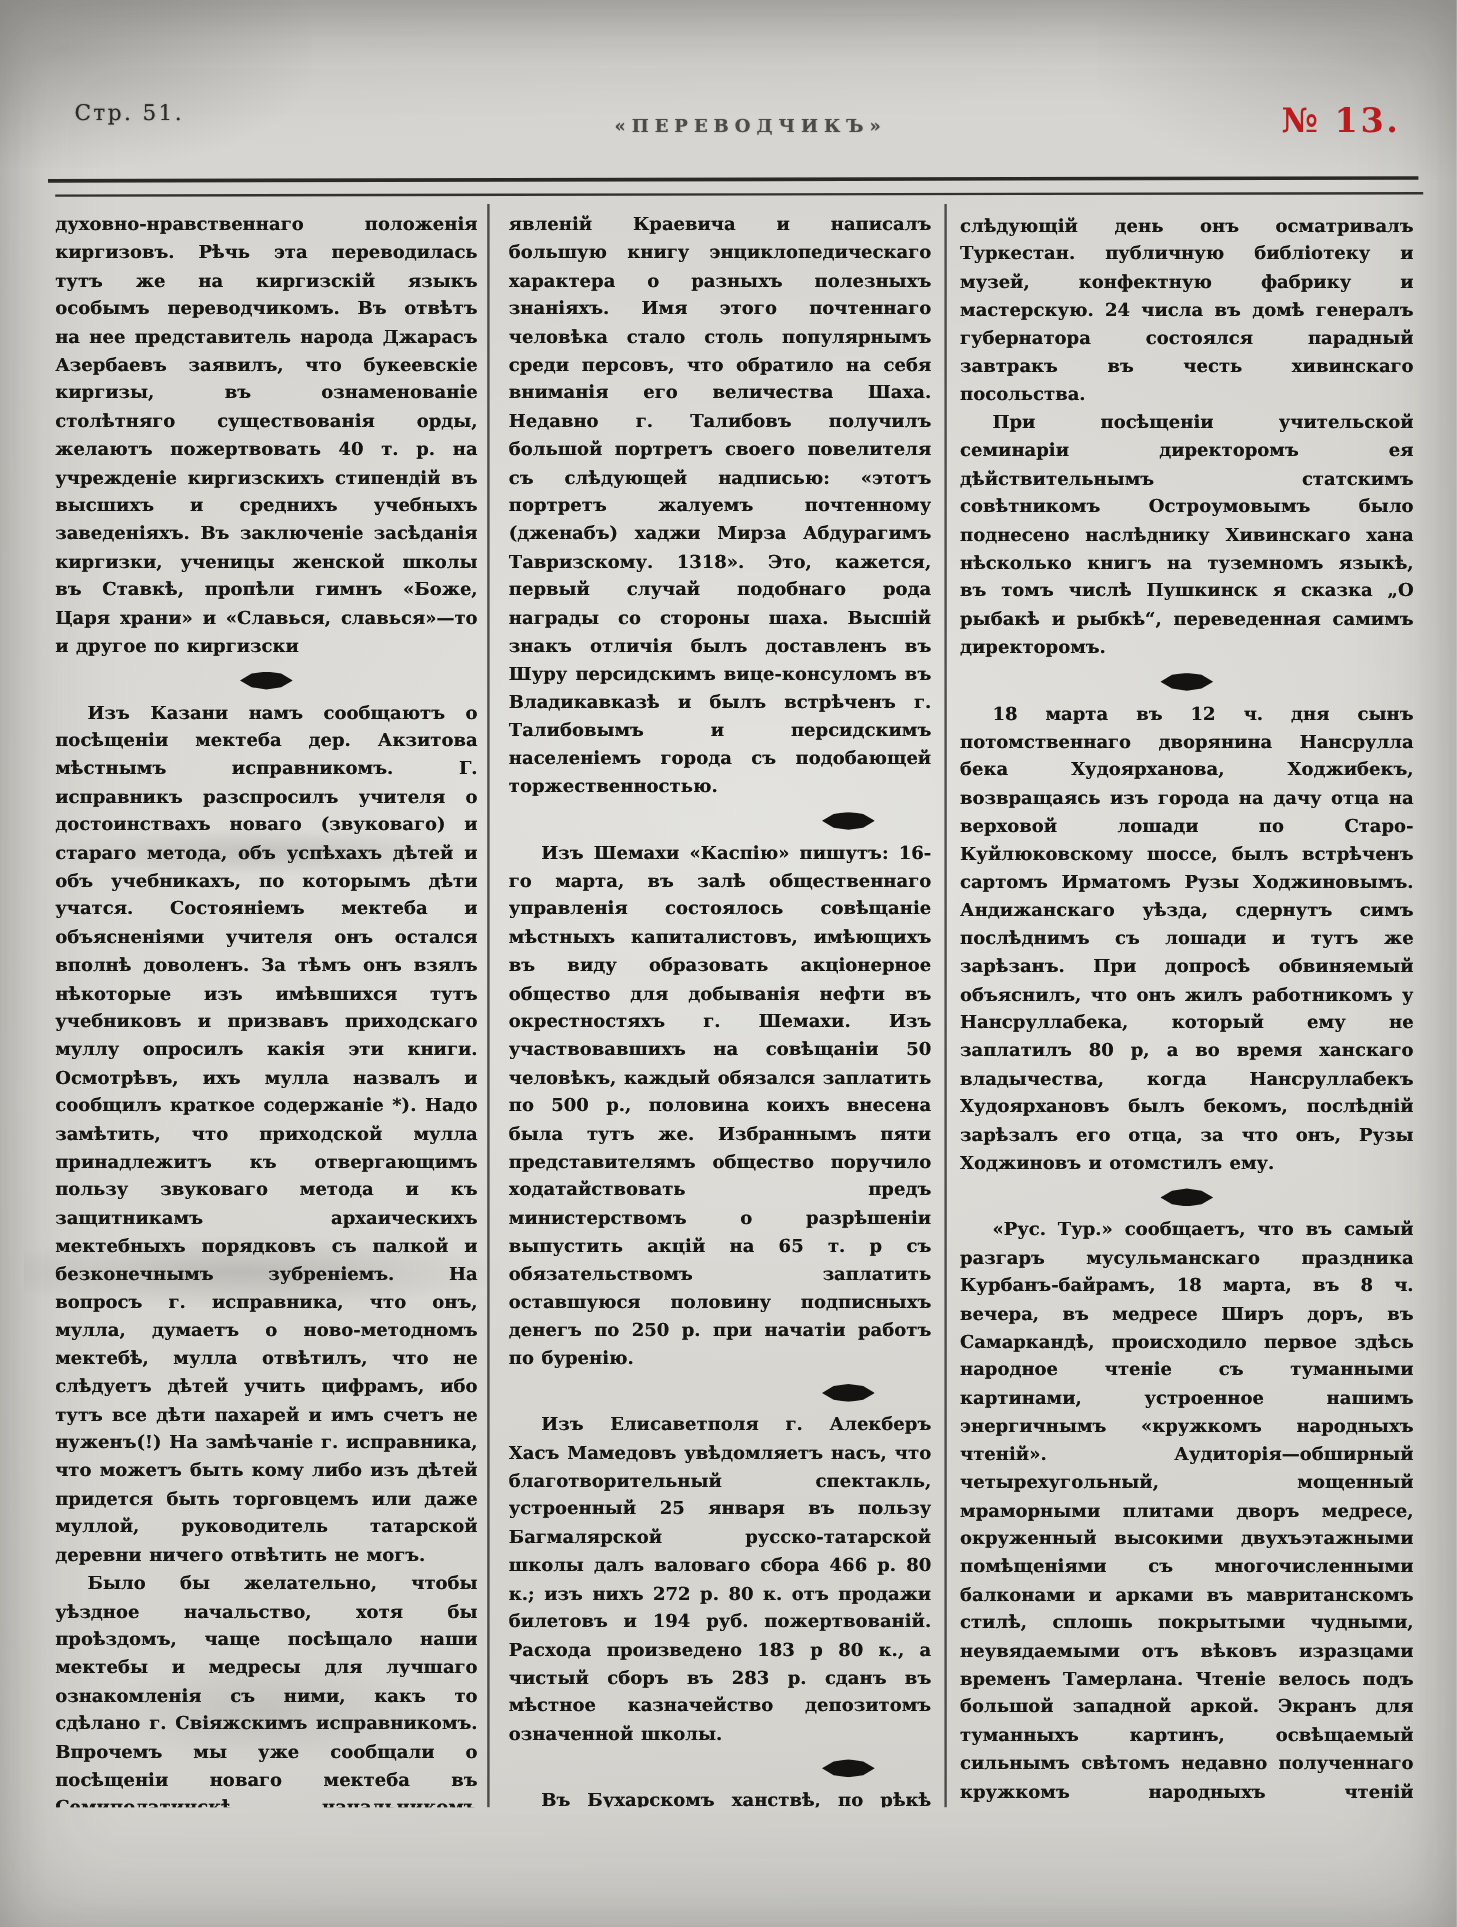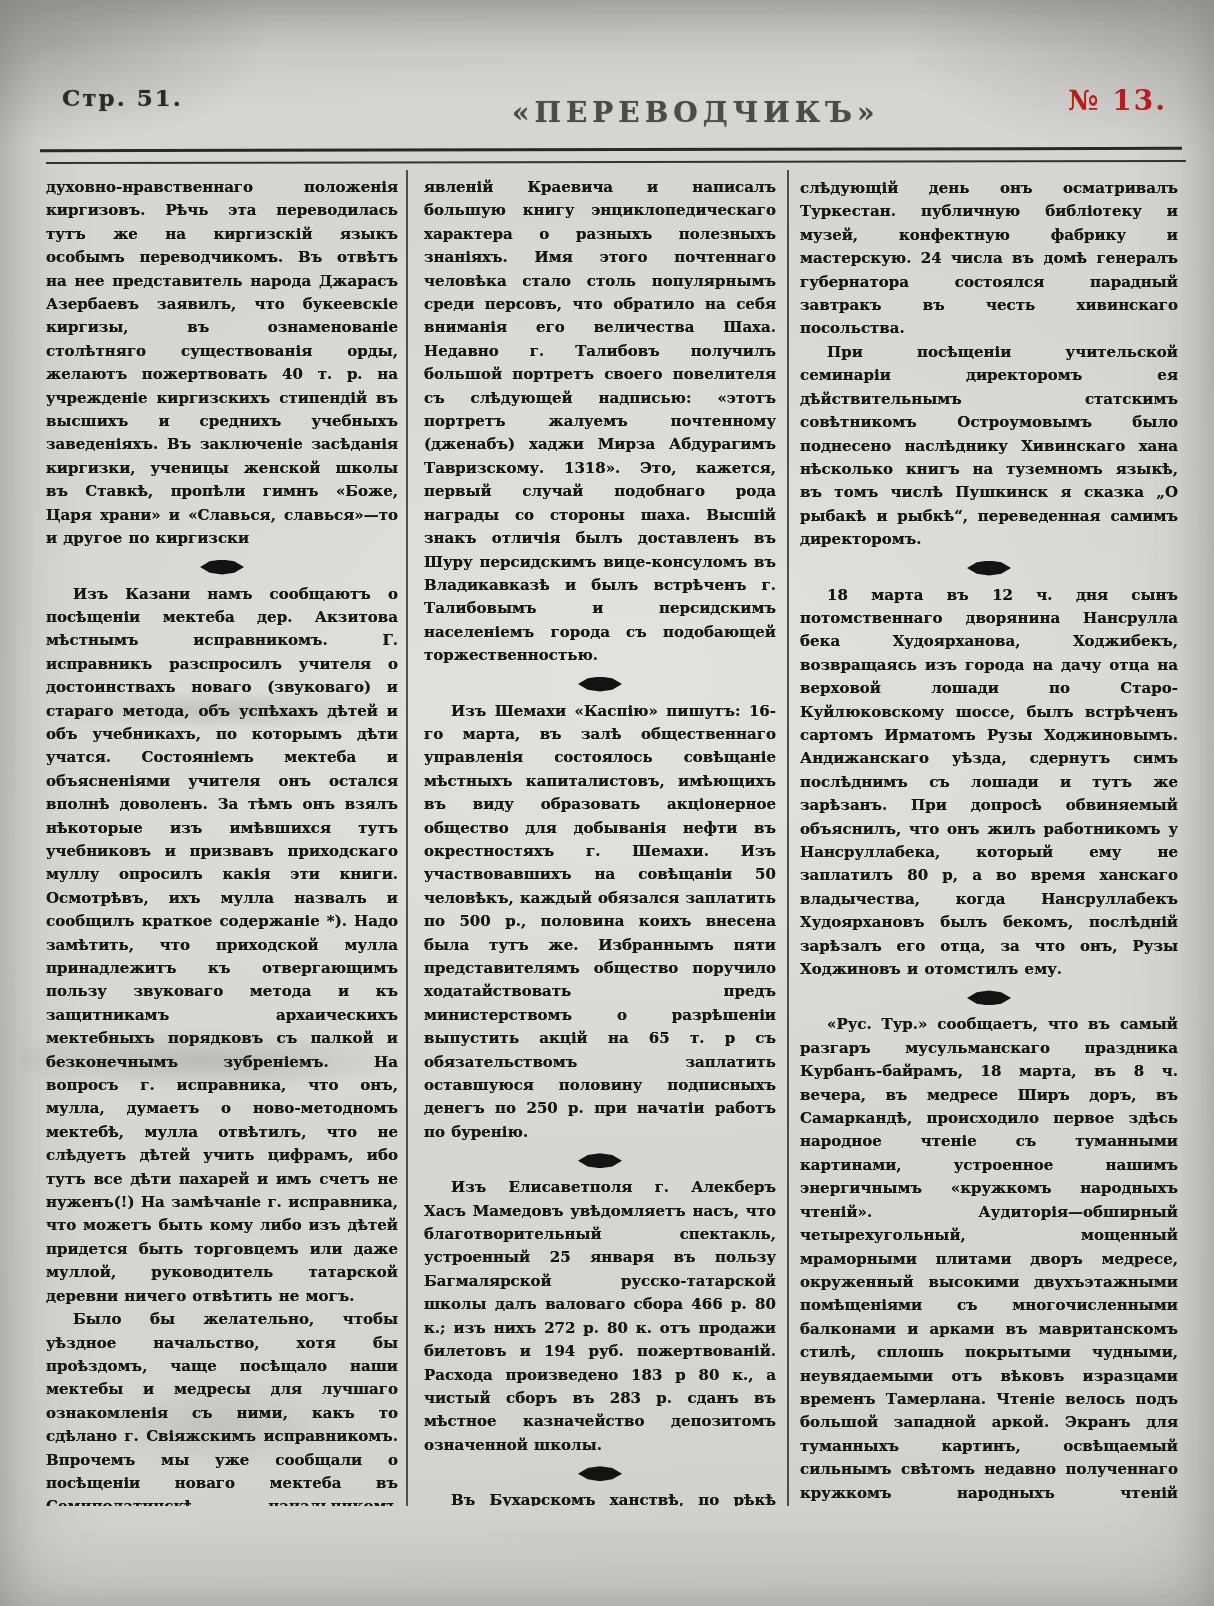--- a/index.html
+++ b/index.html
@@ -8,30 +8,30 @@
     background:
       radial-gradient(ellipse 900px 700px at 52% 42%, rgba(255,255,255,0.28), rgba(255,255,255,0) 70%),
       linear-gradient(177deg,#c9c8c4 0%,#d6d5d1 8%,#d9d8d3 55%,#d4d3ce 88%,#cdccc8 100%);
     font-family:"DejaVu Serif","Liberation Serif",serif;
     color:#161513;
   }
   .vignette{position:absolute;inset:0;box-shadow:inset 0 0 90px rgba(40,38,34,0.25), inset 0 14px 40px rgba(40,38,34,0.18);pointer-events:none;}
   .smudge{position:absolute;pointer-events:none;}
 
   
-  .hdr-page{position:absolute;left:62px;top:84px;font-size:23px;font-weight:bold;letter-spacing:2px;color:#2b2a28;text-shadow:0 0 1px rgba(30,30,30,.6);}
-  .hdr-title{position:absolute;left:512px;top:96px;font-size:28px;font-weight:bold;letter-spacing:5px;color:#3a3936;opacity:.88;text-shadow:0 0 1px rgba(30,30,30,.5);}
+  .hdr-page{position:absolute;left:62px;top:84px;font-size:18px;font-weight:normal;letter-spacing:2px;color:#2b2a28;text-shadow:0 0 1px rgba(30,30,30,.6);}
+  .hdr-title{position:absolute;left:512px;top:96px;font-size:15px;font-weight:bold;letter-spacing:5px;color:#3a3936;opacity:.88;text-shadow:0 0 1px rgba(30,30,30,.5);}
   .hdr-issue{position:absolute;left:1068px;top:84px;font-size:28px;font-weight:bold;letter-spacing:2px;color:#b91c1c;}
   .rule-a{position:absolute;left:40px;right:32px;top:148px;height:3px;background:#2a2926;transform:rotate(-0.12deg);}
   .rule-b{position:absolute;left:46px;right:28px;top:161px;height:2px;background:#33322f;transform:rotate(-0.1deg);}
 
   
   .col{position:absolute;top:176px;height:1330px;overflow:hidden;display:flex;flex-direction:column;}
   .col1{left:46px;width:352px;}
-  .col2{left:424px;width:352px;}
+  .col2{left:424px;width:352px;align-items:flex-end;}
   .col3{left:800px;width:378px;justify-content:center;}
   .divider{position:absolute;top:170px;height:1336px;width:2px;background:rgba(32,31,29,.75);}
   .div1{left:406px;}
   .div2{left:787px;}
 
   p.body{margin:0;font-size:15px;line-height:23.4px;font-weight:bold;text-align:justify;
          text-shadow:0 0 .5px rgba(15,15,15,.65);word-spacing:1px;}
   p.ind{text-indent:27px;}
 
   .sep{flex:none;display:flex;align-items:center;justify-content:center;gap:15px;margin:9px 0 8px 0;}

